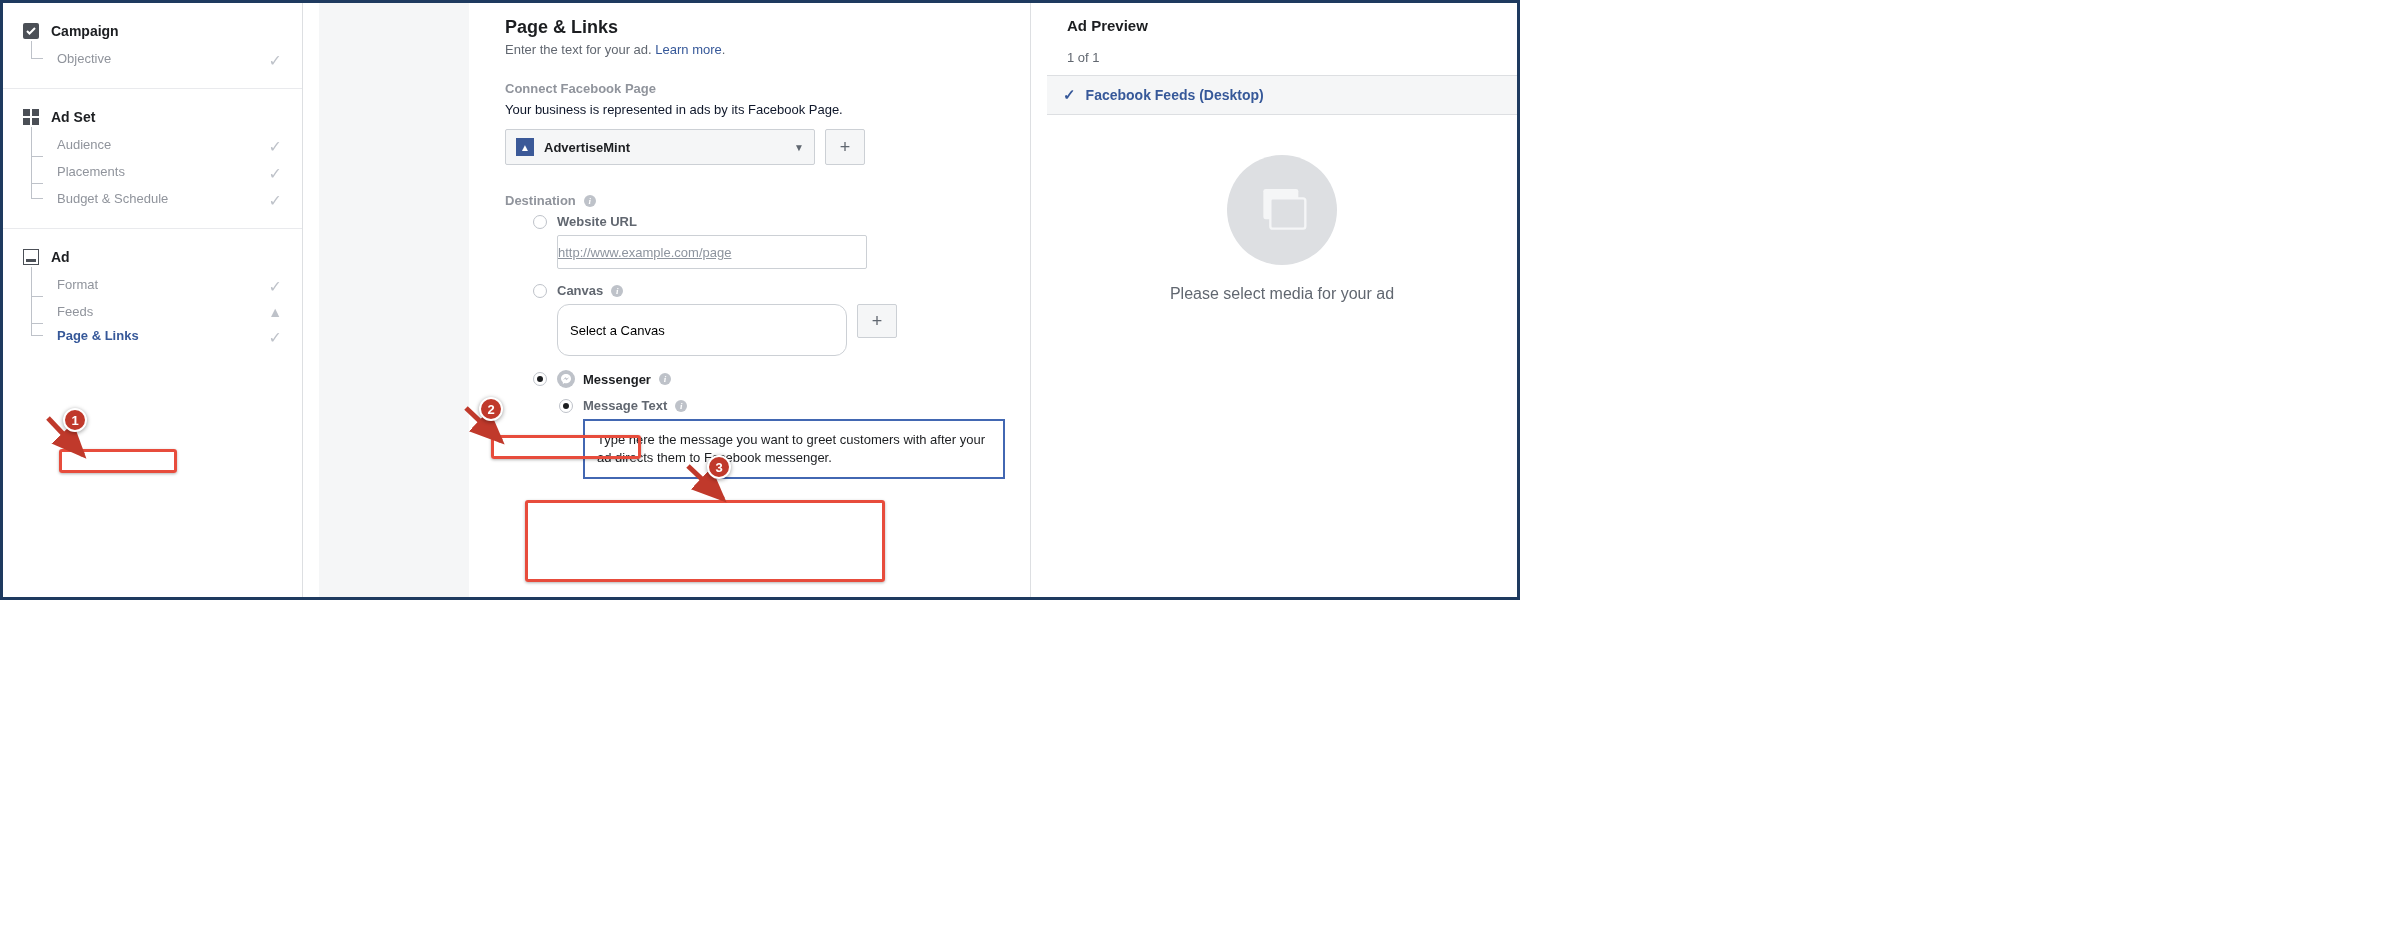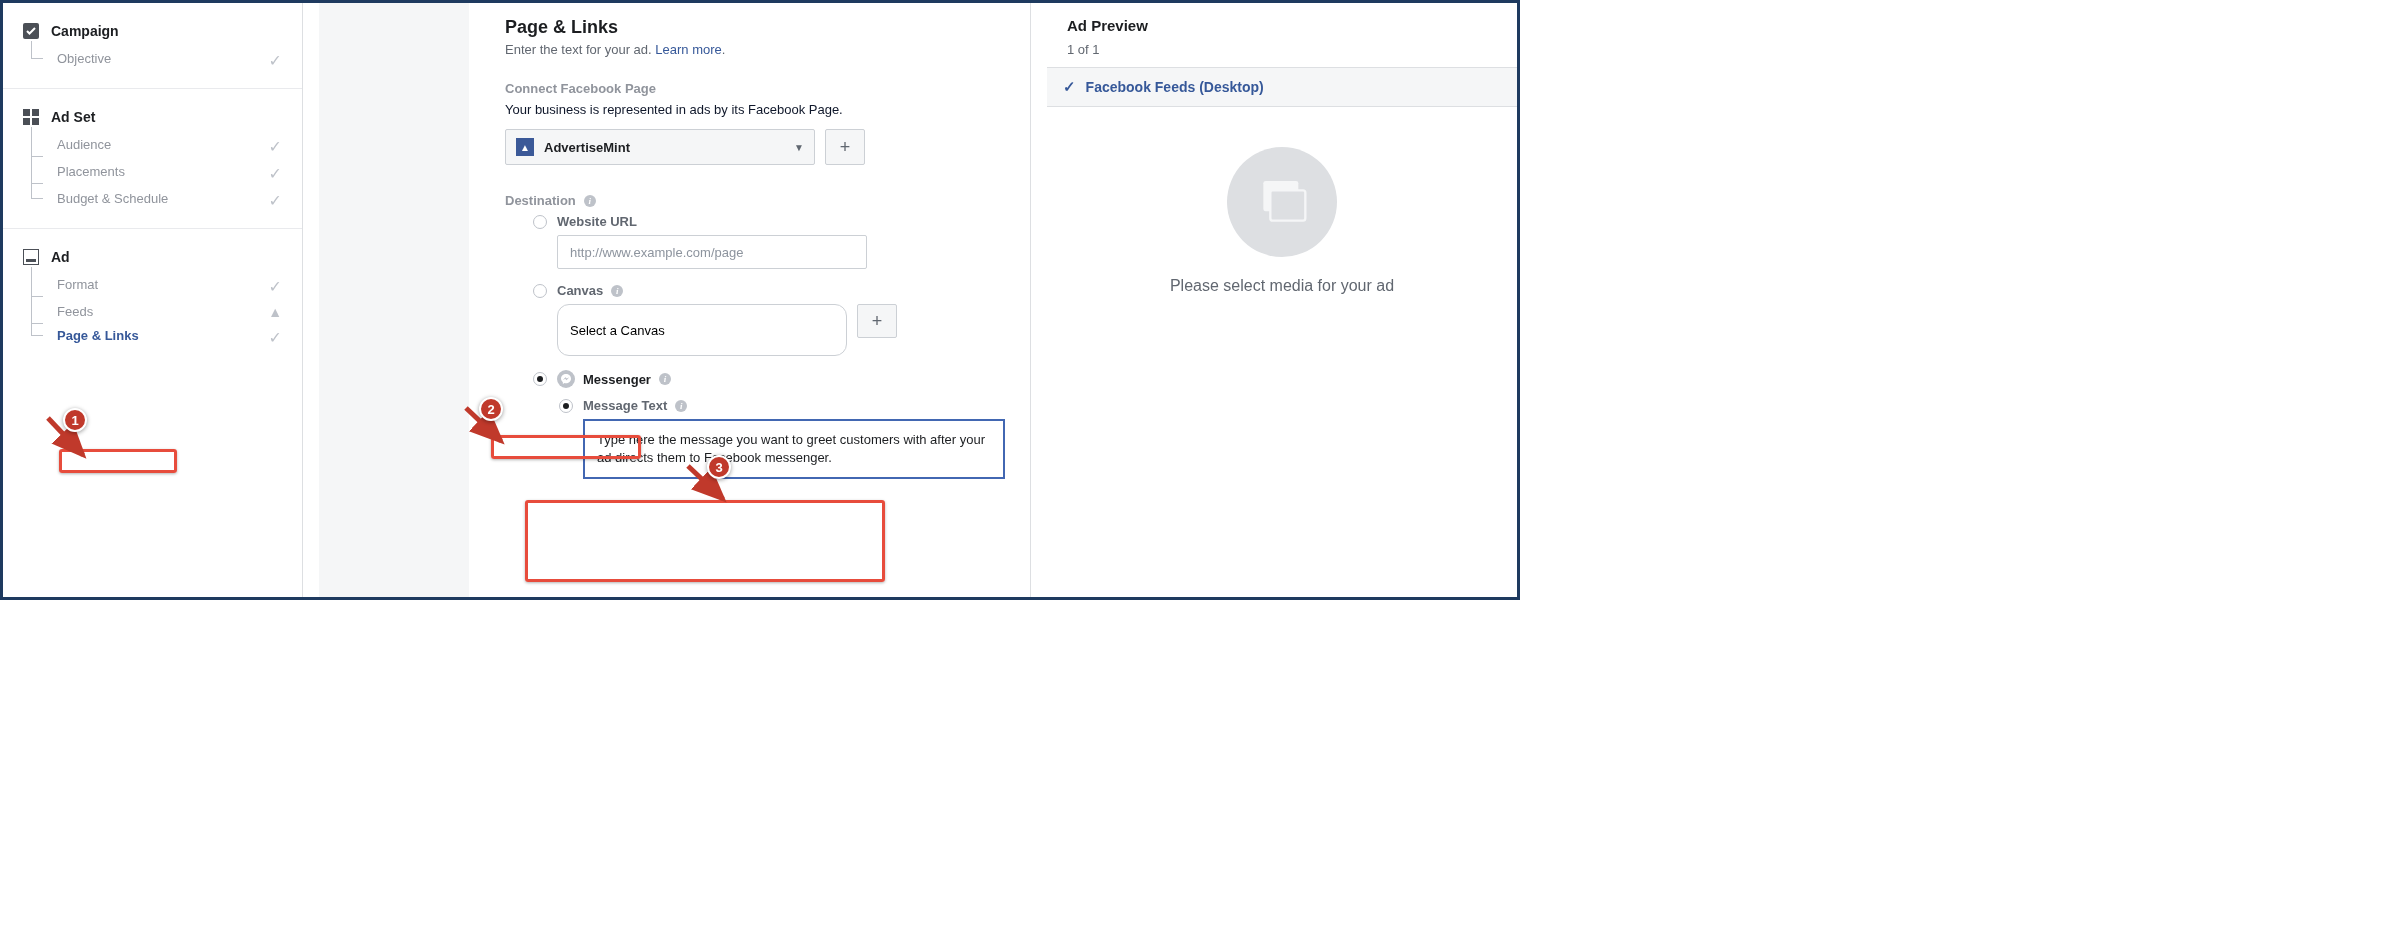--- a/index.html
+++ b/index.html
@@ -36,33 +36,33 @@
 .page-select .name { flex: 1; font-weight: 600; color: #1c1e21; }
 .page-select .caret { color: #606770; font-size: 10px; }
 .plus-btn { width: 40px; height: 36px; border: 1px solid #ccd0d5; background: #f5f6f7; display: flex; align-items: center; justify-content: center; color: #606770; font-size: 18px; border-radius: 2px; cursor: pointer; }
 .info-icon { width: 12px; height: 12px; background: #bec2c9; border-radius: 50%; display: inline-flex; align-items: center; justify-content: center; color: #fff; font-size: 9px; font-weight: 700; margin-left: 8px; font-style: italic; font-family: Georgia, serif; }
 
 .dest-block { padding-left: 28px; }
 .radio-row { display: flex; align-items: center; margin-bottom: 6px; }
 .radio { width: 14px; height: 14px; border: 1px solid #bec2c9; border-radius: 50%; margin-right: 10px; display: inline-flex; align-items: center; justify-content: center; }
 .radio.sel::after { content: ''; width: 6px; height: 6px; background: #1c1e21; border-radius: 50%; }
 .radio-label { font-weight: 700; color: #616770; font-size: 13px; }
-.input-box { height: 34px; border: 1px solid #ccd0d5; background: #fff; padding: 0 12px; font-size: 13px; color: #8d949e; display: flex; align-items: center; border-radius: 2px; margin-left: 24px; margin-bottom: 14px; width: 310px; }
+.input-box { height: 34px; border: 1px solid #ccd0d5; background: #fff; padding: 0 0; font-size: 13px; color: #8d949e; display: flex; align-items: center; border-radius: 2px; margin-left: 24px; margin-bottom: 14px; width: 310px; text-decoration: underline; }
 .canvas-row { display: flex; gap: 10px; margin-left: 24px; margin-bottom: 14px; }
 .canvas-select { flex: 0 0 290px; height: 52px; border: 1px solid #ccd0d5; background: #fff; padding: 0 12px; font-size: 13px; color: #000000; display: flex; align-items: center; border-radius: 12px; }
 .messenger-row { display: flex; align-items: center; margin-bottom: 10px; }
 .messenger-icon { width: 18px; height: 18px; background: #bec2c9; border-radius: 50%; margin-right: 8px; display: flex; align-items: center; justify-content: center; }
 .messenger-icon svg { fill: #fff; }
 .msg-sub { padding-left: 26px; }
 .textarea-box { border: 2px solid #4267b2; background: #fff; padding: 10px 12px; font-size: 13px; color: #1c1e21; width: 422px; line-height: 1.4; }
 
 
 .preview-head { padding: 14px 20px 10px; background: #fff; }
 .preview-head h3 { font-weight: 700; font-size: 15px; color: #1c1e21; }
-.preview-head .count { color: #616770; font-size: 13px; margin-top: 8px; }
+.preview-head .count { color: #616770; font-size: 13px; margin-top: 16px; }
 .preview-bar { background: #f5f6f7; border-top: 1px solid #dddfe2; border-bottom: 1px solid #dddfe2; padding: 10px 16px; display: flex; align-items: center; }
 .preview-bar .check2 { color: #365899; font-weight: 700; margin-right: 10px; font-size: 15px; }
 .preview-bar .label2 { color: #365899; font-weight: 700; font-size: 14px; }
 .preview-body { padding: 40px 20px; display: flex; flex-direction: column; align-items: center; }
 .placeholder-circle { width: 110px; height: 110px; background: #dddfe2; border-radius: 50%; display: flex; align-items: center; justify-content: center; margin-bottom: 20px; }
 .placeholder-circle svg { fill: #f5f6f7; }
 .placeholder-text { color: #616770; font-size: 16px; }
 
 
 .badge { position: absolute; width: 24px; height: 24px; background: #c0392b; border: 2px solid #fff; border-radius: 50%; color: #fff; font-weight: 700; font-size: 13px; display: flex; align-items: center; justify-content: center; box-shadow: 0 1px 4px rgba(0,0,0,0.4); z-index: 10; }

